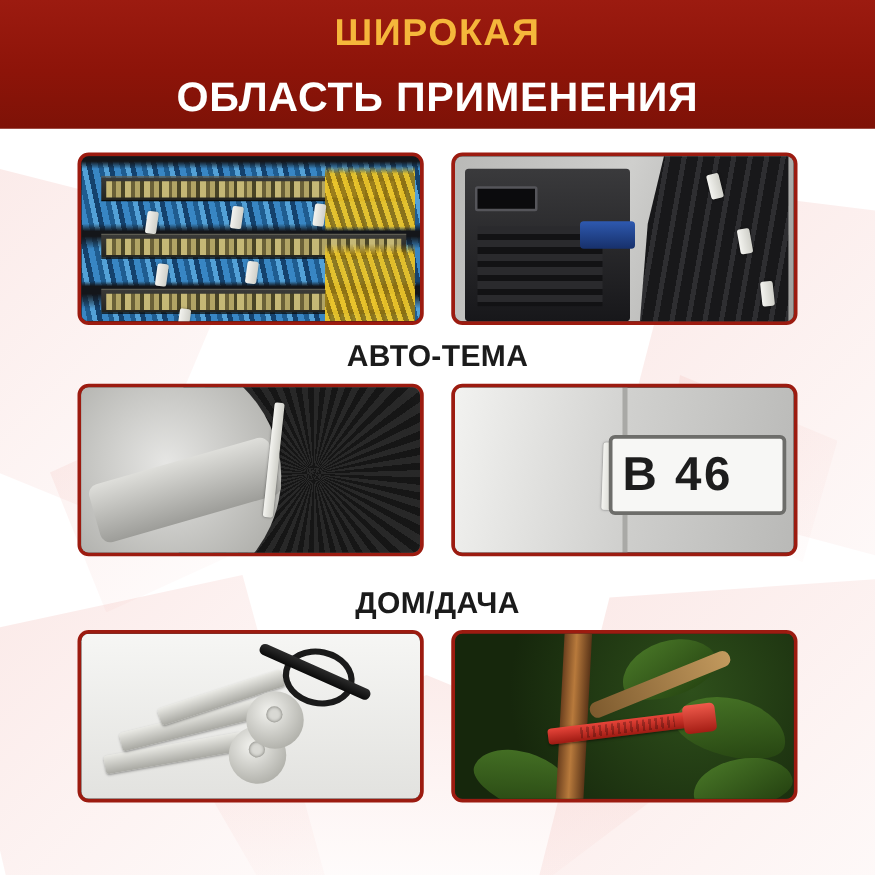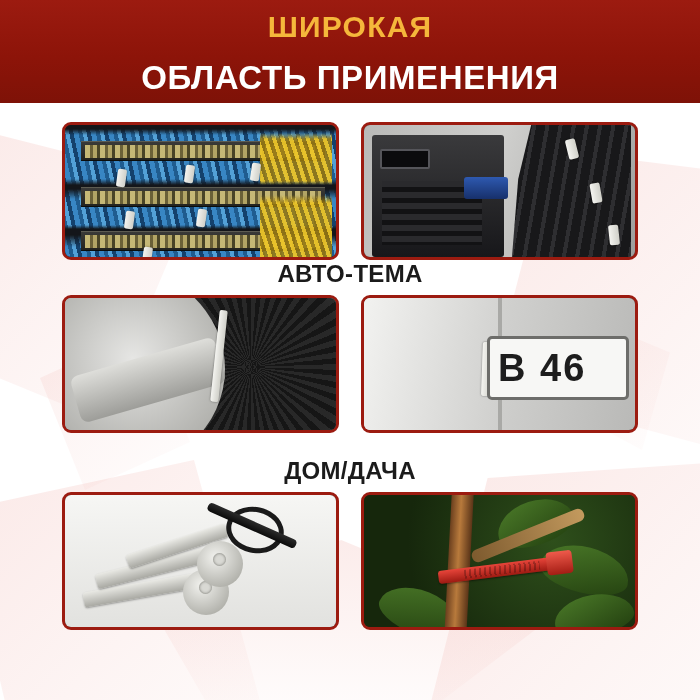--- a/index.html
+++ b/index.html
@@ -265,21 +265,21 @@
     content:""; position:absolute; right:-3px; top:-5px; width: 26px; height: 23px;
     background: linear-gradient(180deg,#ef5a4b,#a41d14);
     border-radius: 4px;
   }
   .pln .tie-red::before{
     content:""; position:absolute; left: 26px; top: 2px; right: 30px; height: 9px;
     background: repeating-linear-gradient(90deg, rgba(0,0,0,.25) 0 2px, transparent 2px 5px);
   }
 
   .sec1 { padding-top: 12px; }
-  .sec2 { }
+  .sec2 { padding-top: 12px; }
   .sec3 { padding-top: 24px; }
 </style>
 </head>
 <body>
 
 <div id="page">
 
   <div class="bg-shards">
     <div class="shard s1"></div>
     <div class="shard s2"></div>

